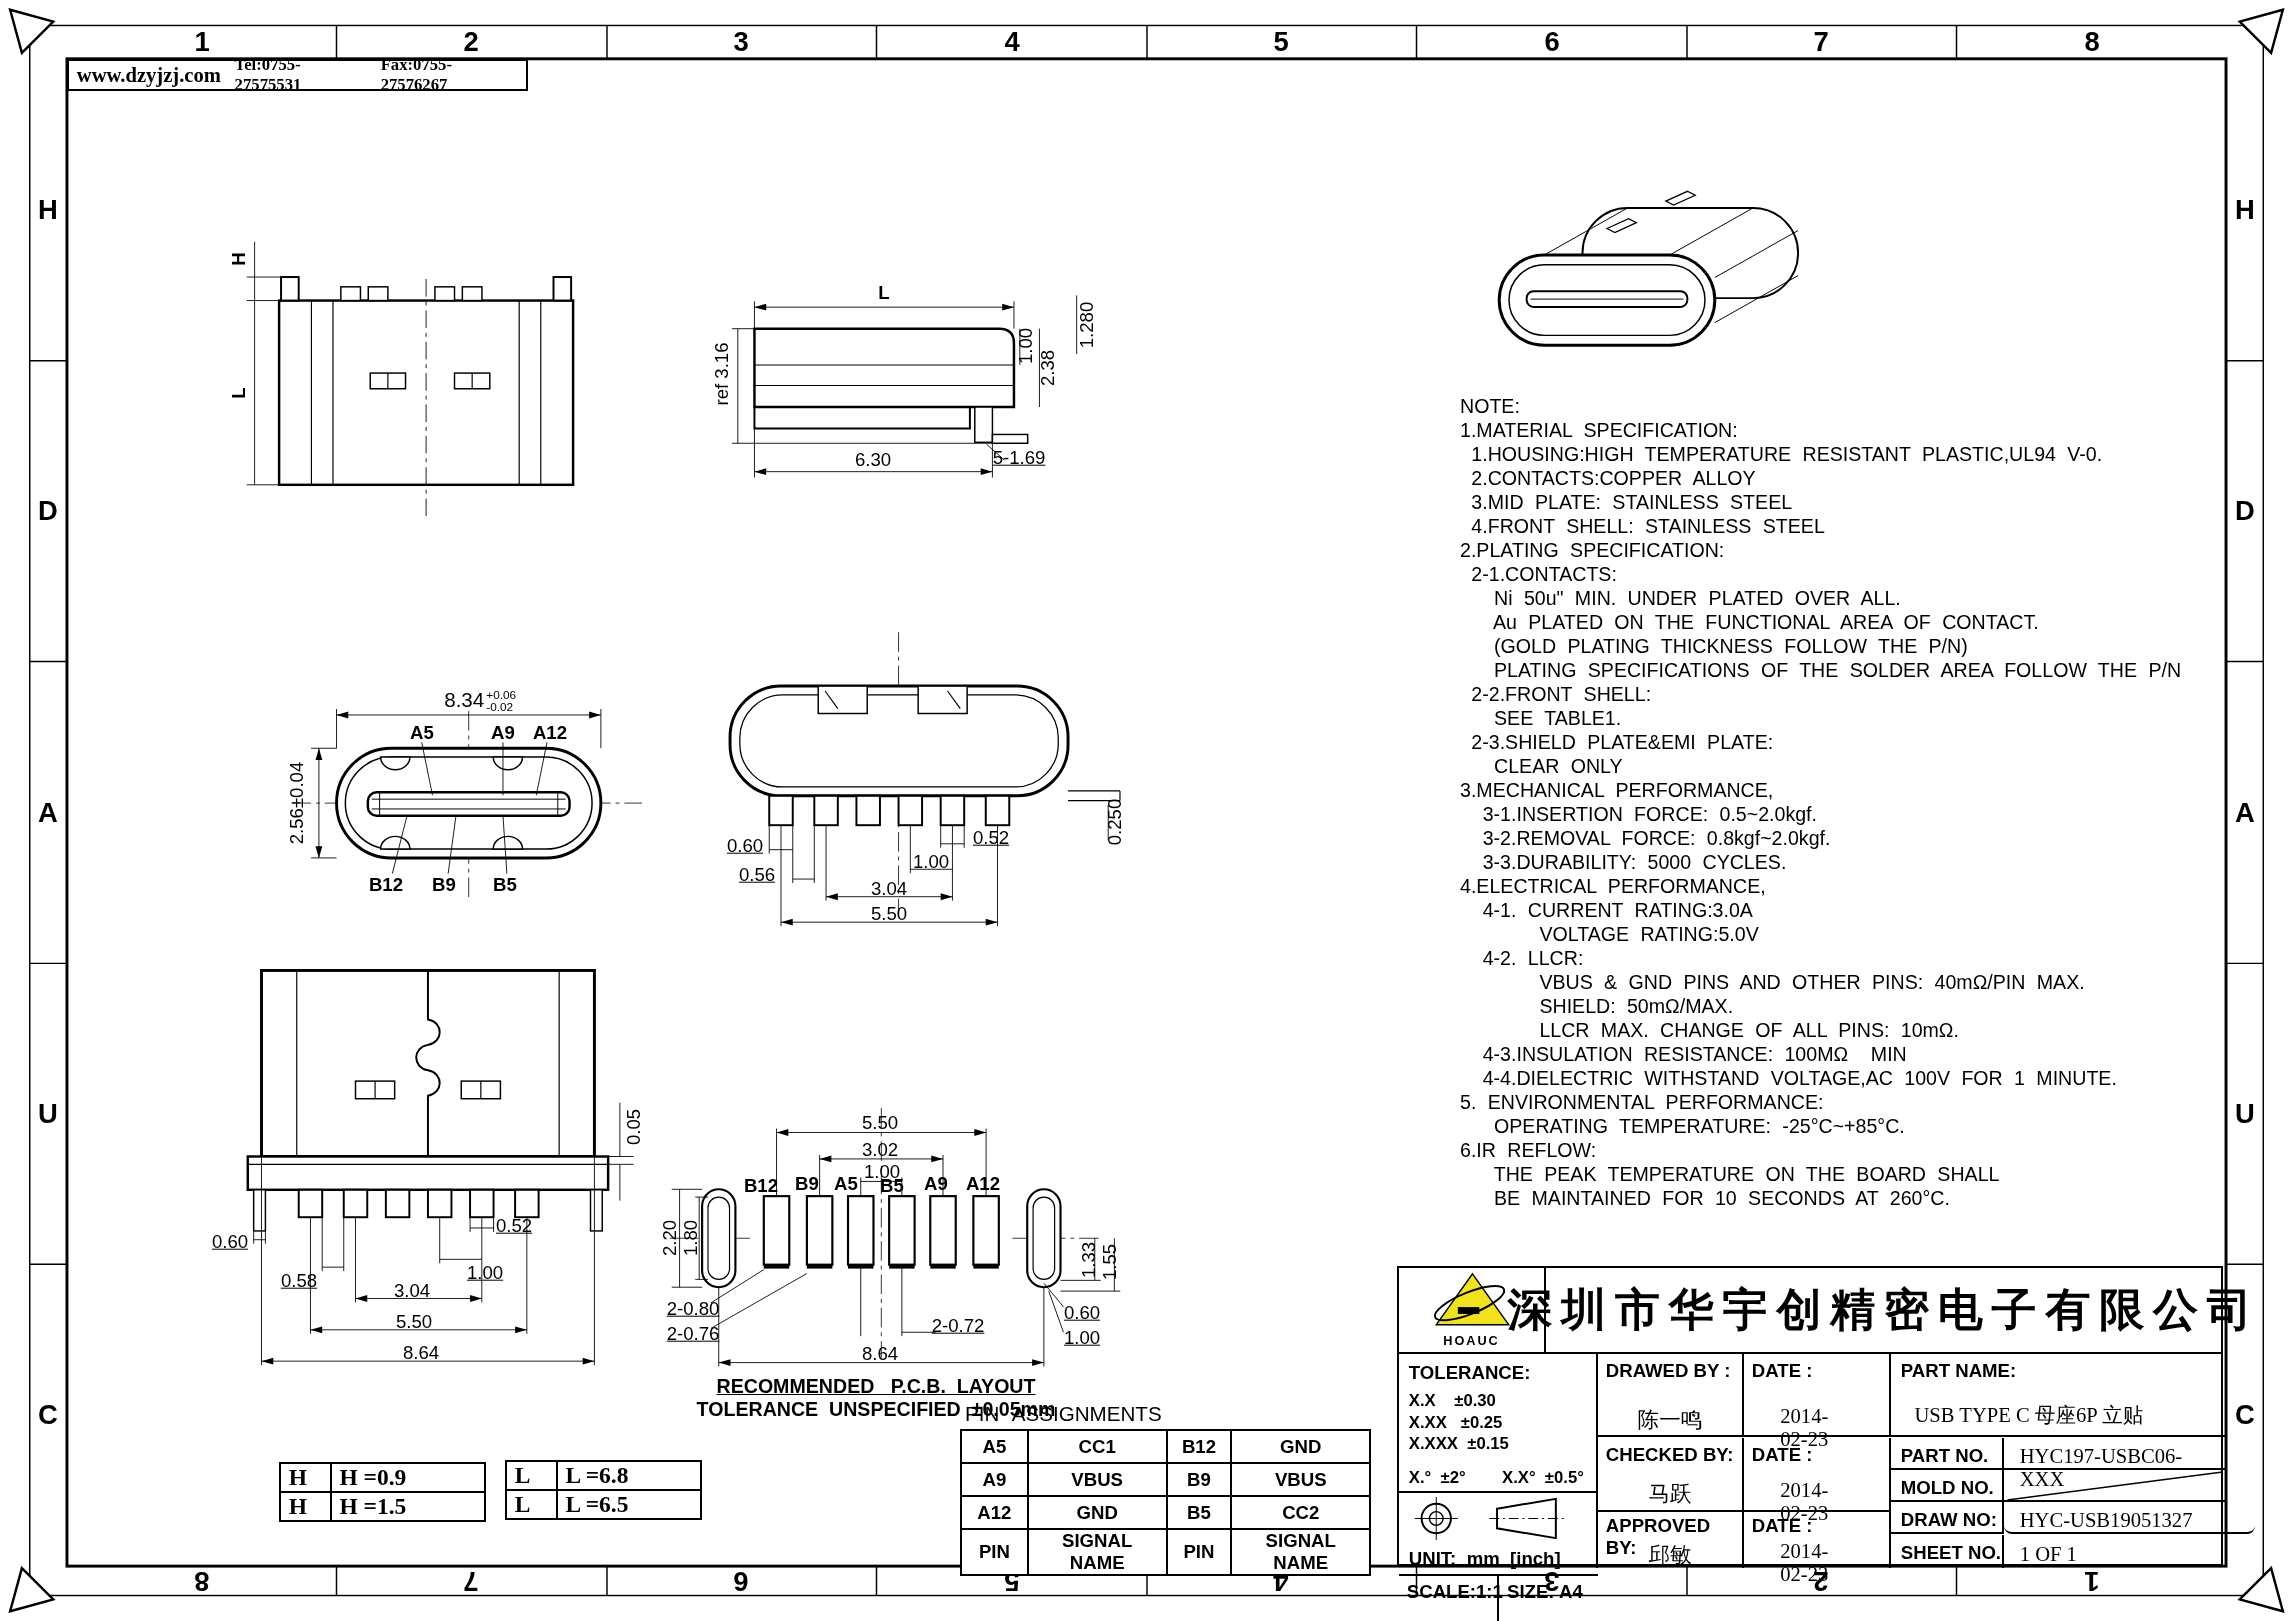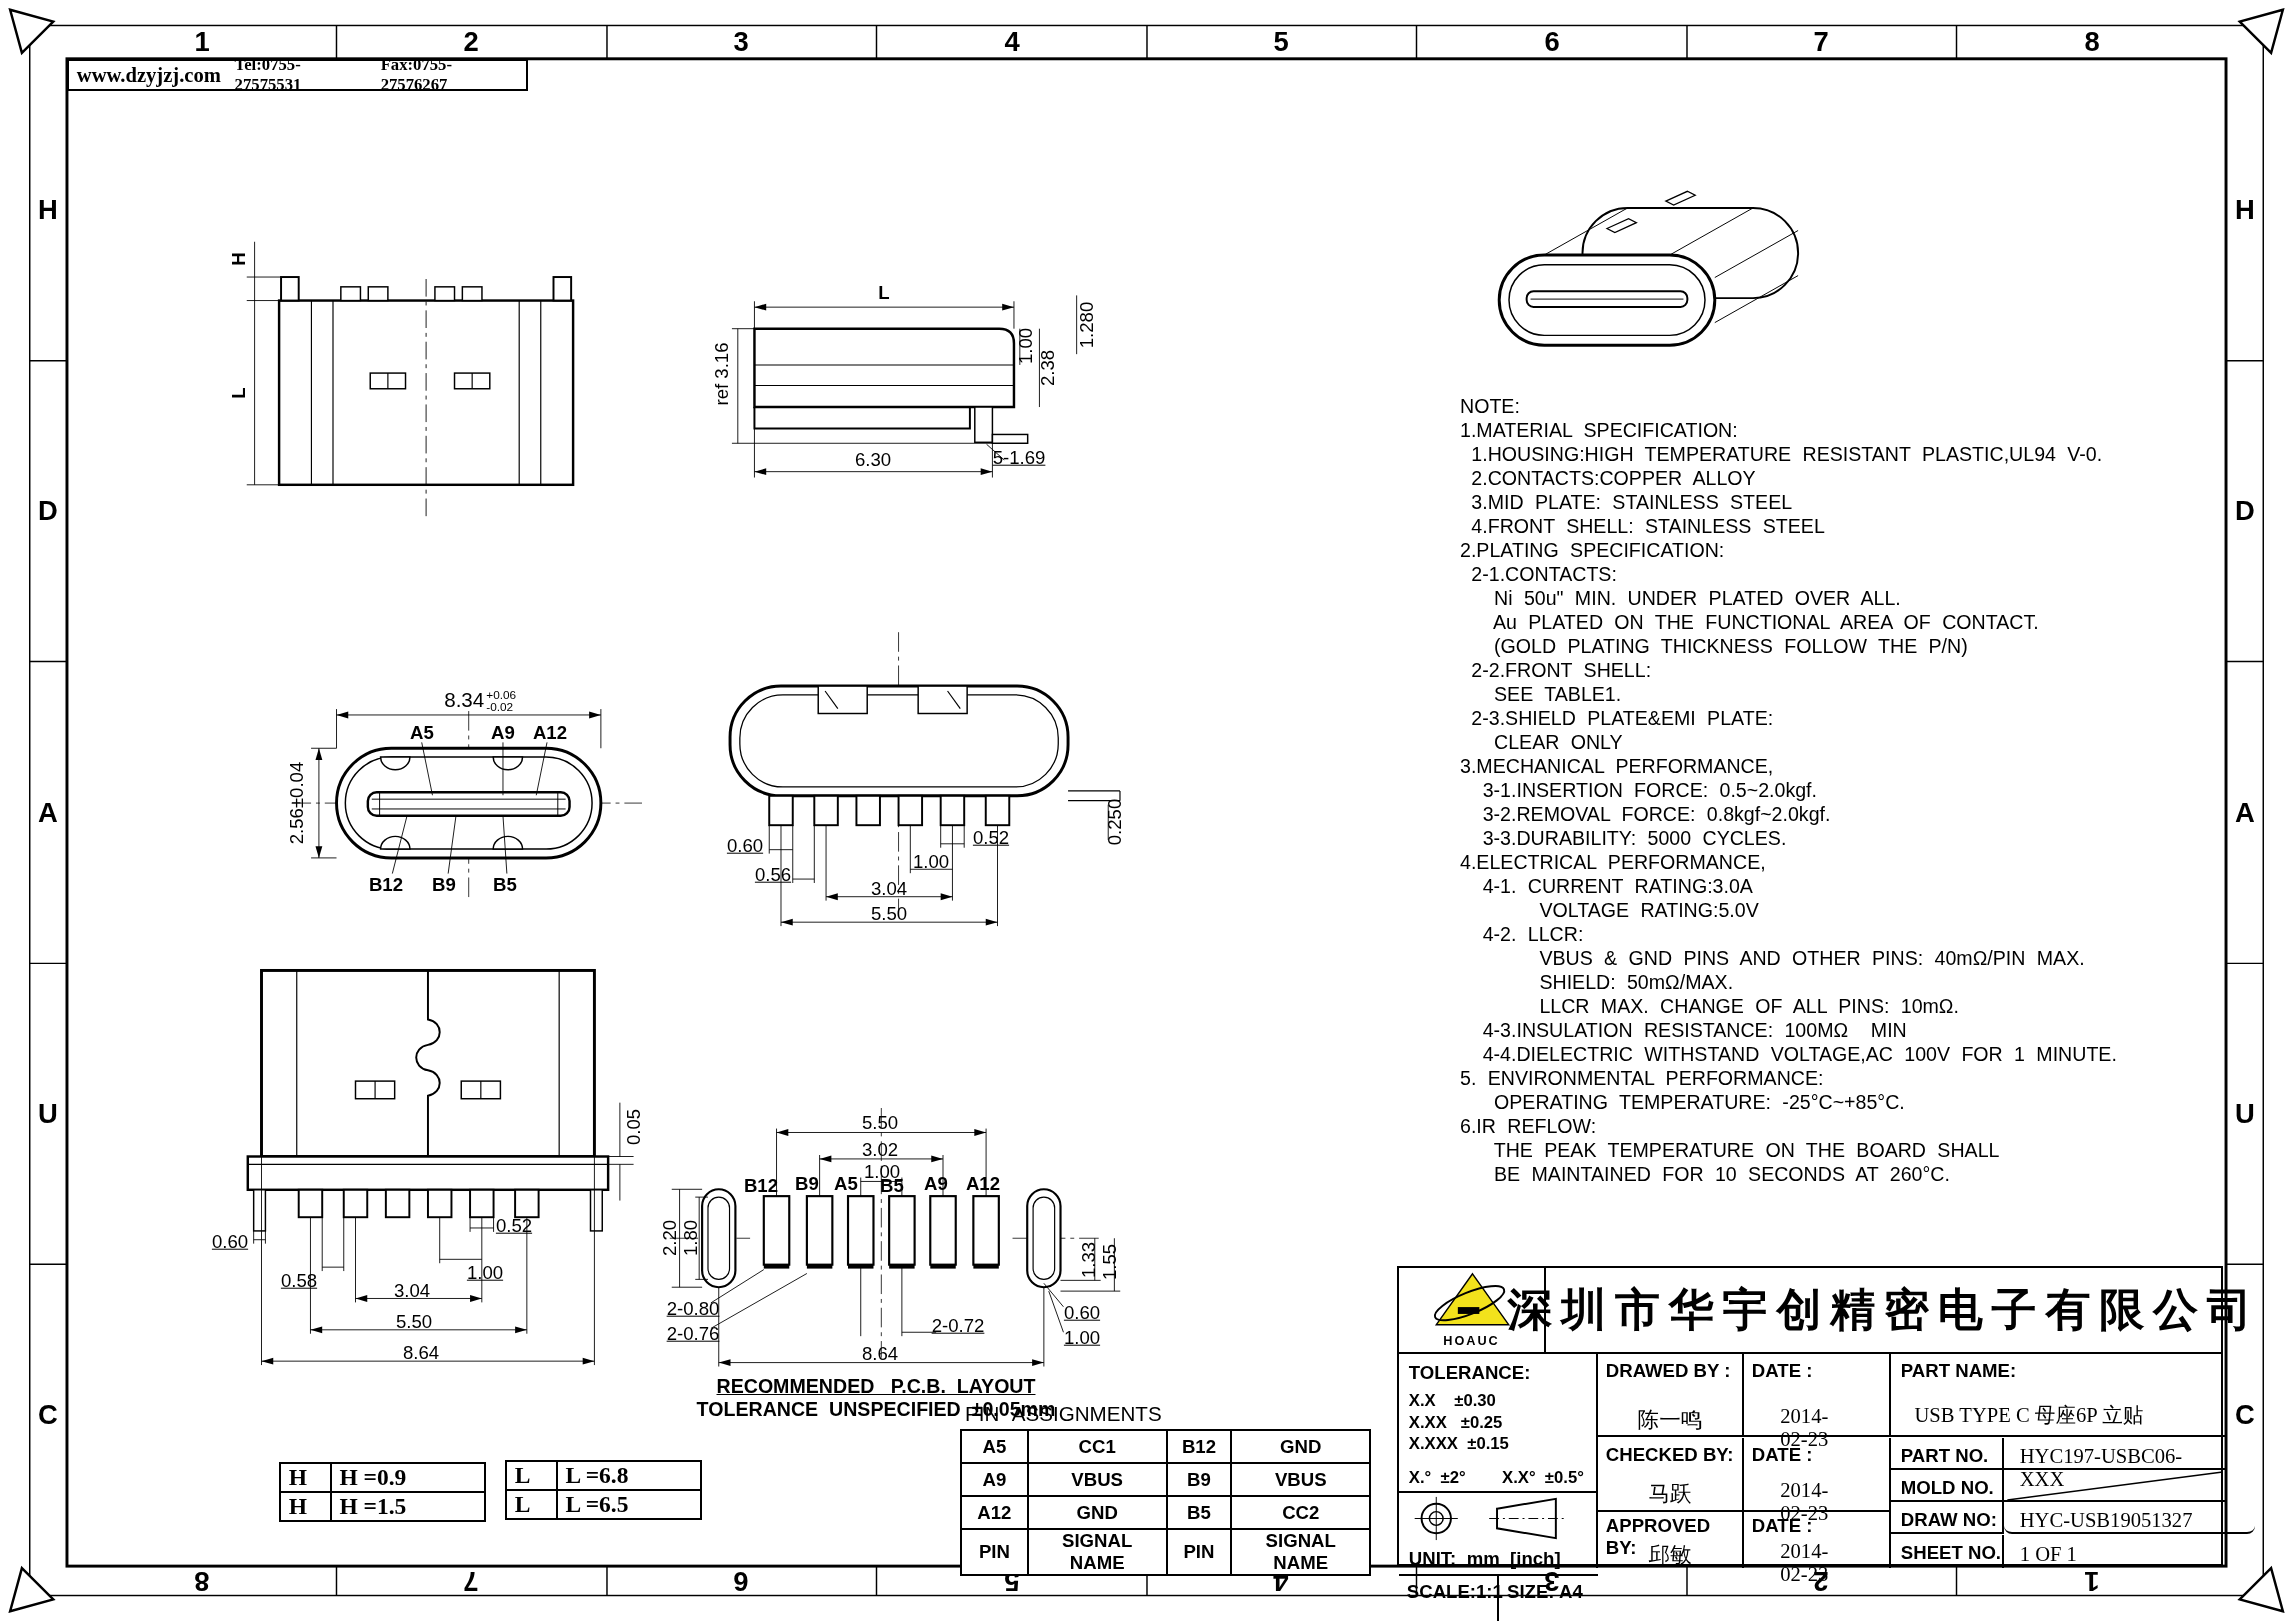--- a/index.html
+++ b/index.html
@@ -310,21 +310,21 @@
       </g>
       <g fill="#000">
         <path d="M158,310 l12,-3.5 v7 z"></path>
           <path d="M287,310 l-12,-3.5 v7 z"></path>
         <path d="M112,336 l12,-3.5 v7 z"></path>
           <path d="M333,336 l-12,-3.5 v7 z"></path>
       </g>
     </svg>
     <span class="dim ctr und" style="left:74px;top:253px">0.60</span>
     <span class="dim ctr und" style="left:320px;top:245px">0.52</span>
-    <span class="dim ctr und" style="left:102px;top:282px">0.56</span>
+    <span class="dim ctr und" style="left:86px;top:282px">0.56</span>
     <span class="dim ctr" style="left:260px;top:269px">1.00</span>
     <span class="dim ctr" style="left:218px;top:296px">3.04</span>
     <span class="dim ctr" style="left:218px;top:321px">5.50</span>
     <span class="dim vrt" style="left:444px;top:229px">0.250</span>
   </div>
 
   <div class="abs" style="left:191px;top:926px;width:470px;height:461px">
     <svg width="470" height="461" viewBox="0 0 480 470">
       <g fill="#fff" stroke="#000">
         <rect x="72" y="45" width="340" height="190" stroke-width="3"></rect>
@@ -486,20 +486,21 @@
     <div class="note">1.MATERIAL SPECIFICATION:</div>
     <div class="note"> 1.HOUSING:HIGH TEMPERATURE RESISTANT PLASTIC,UL94 V-0.</div>
     <div class="note"> 2.CONTACTS:COPPER ALLOY</div>
     <div class="note"> 3.MID PLATE: STAINLESS STEEL</div>
     <div class="note"> 4.FRONT SHELL: STAINLESS STEEL</div>
     <div class="note">2.PLATING SPECIFICATION:</div>
     <div class="note"> 2-1.CONTACTS:</div>
     <div class="note">   Ni 50u" MIN. UNDER PLATED OVER ALL.</div>
     <div class="note">   Au PLATED ON THE FUNCTIONAL AREA OF CONTACT.</div>
     <div class="note">   (GOLD PLATING THICKNESS FOLLOW THE P/N)</div>
+    <div class="note">   PLATING SPECIFICATIONS OF THE SOLDER AREA FOLLOW THE P/N</div>
     <div class="note"> 2-2.FRONT SHELL:</div>
     <div class="note">   SEE TABLE1.</div>
     <div class="note"> 2-3.SHIELD PLATE&amp;EMI PLATE:</div>
     <div class="note">   CLEAR ONLY</div>
     <div class="note">3.MECHANICAL PERFORMANCE,</div>
     <div class="note">  3-1.INSERTION FORCE: 0.5~2.0kgf.</div>
     <div class="note">  3-2.REMOVAL FORCE: 0.8kgf~2.0kgf.</div>
     <div class="note">  3-3.DURABILITY: 5000 CYCLES.</div>
     <div class="note">4.ELECTRICAL PERFORMANCE,</div>
     <div class="note">  4-1. CURRENT RATING:3.0A</div>

